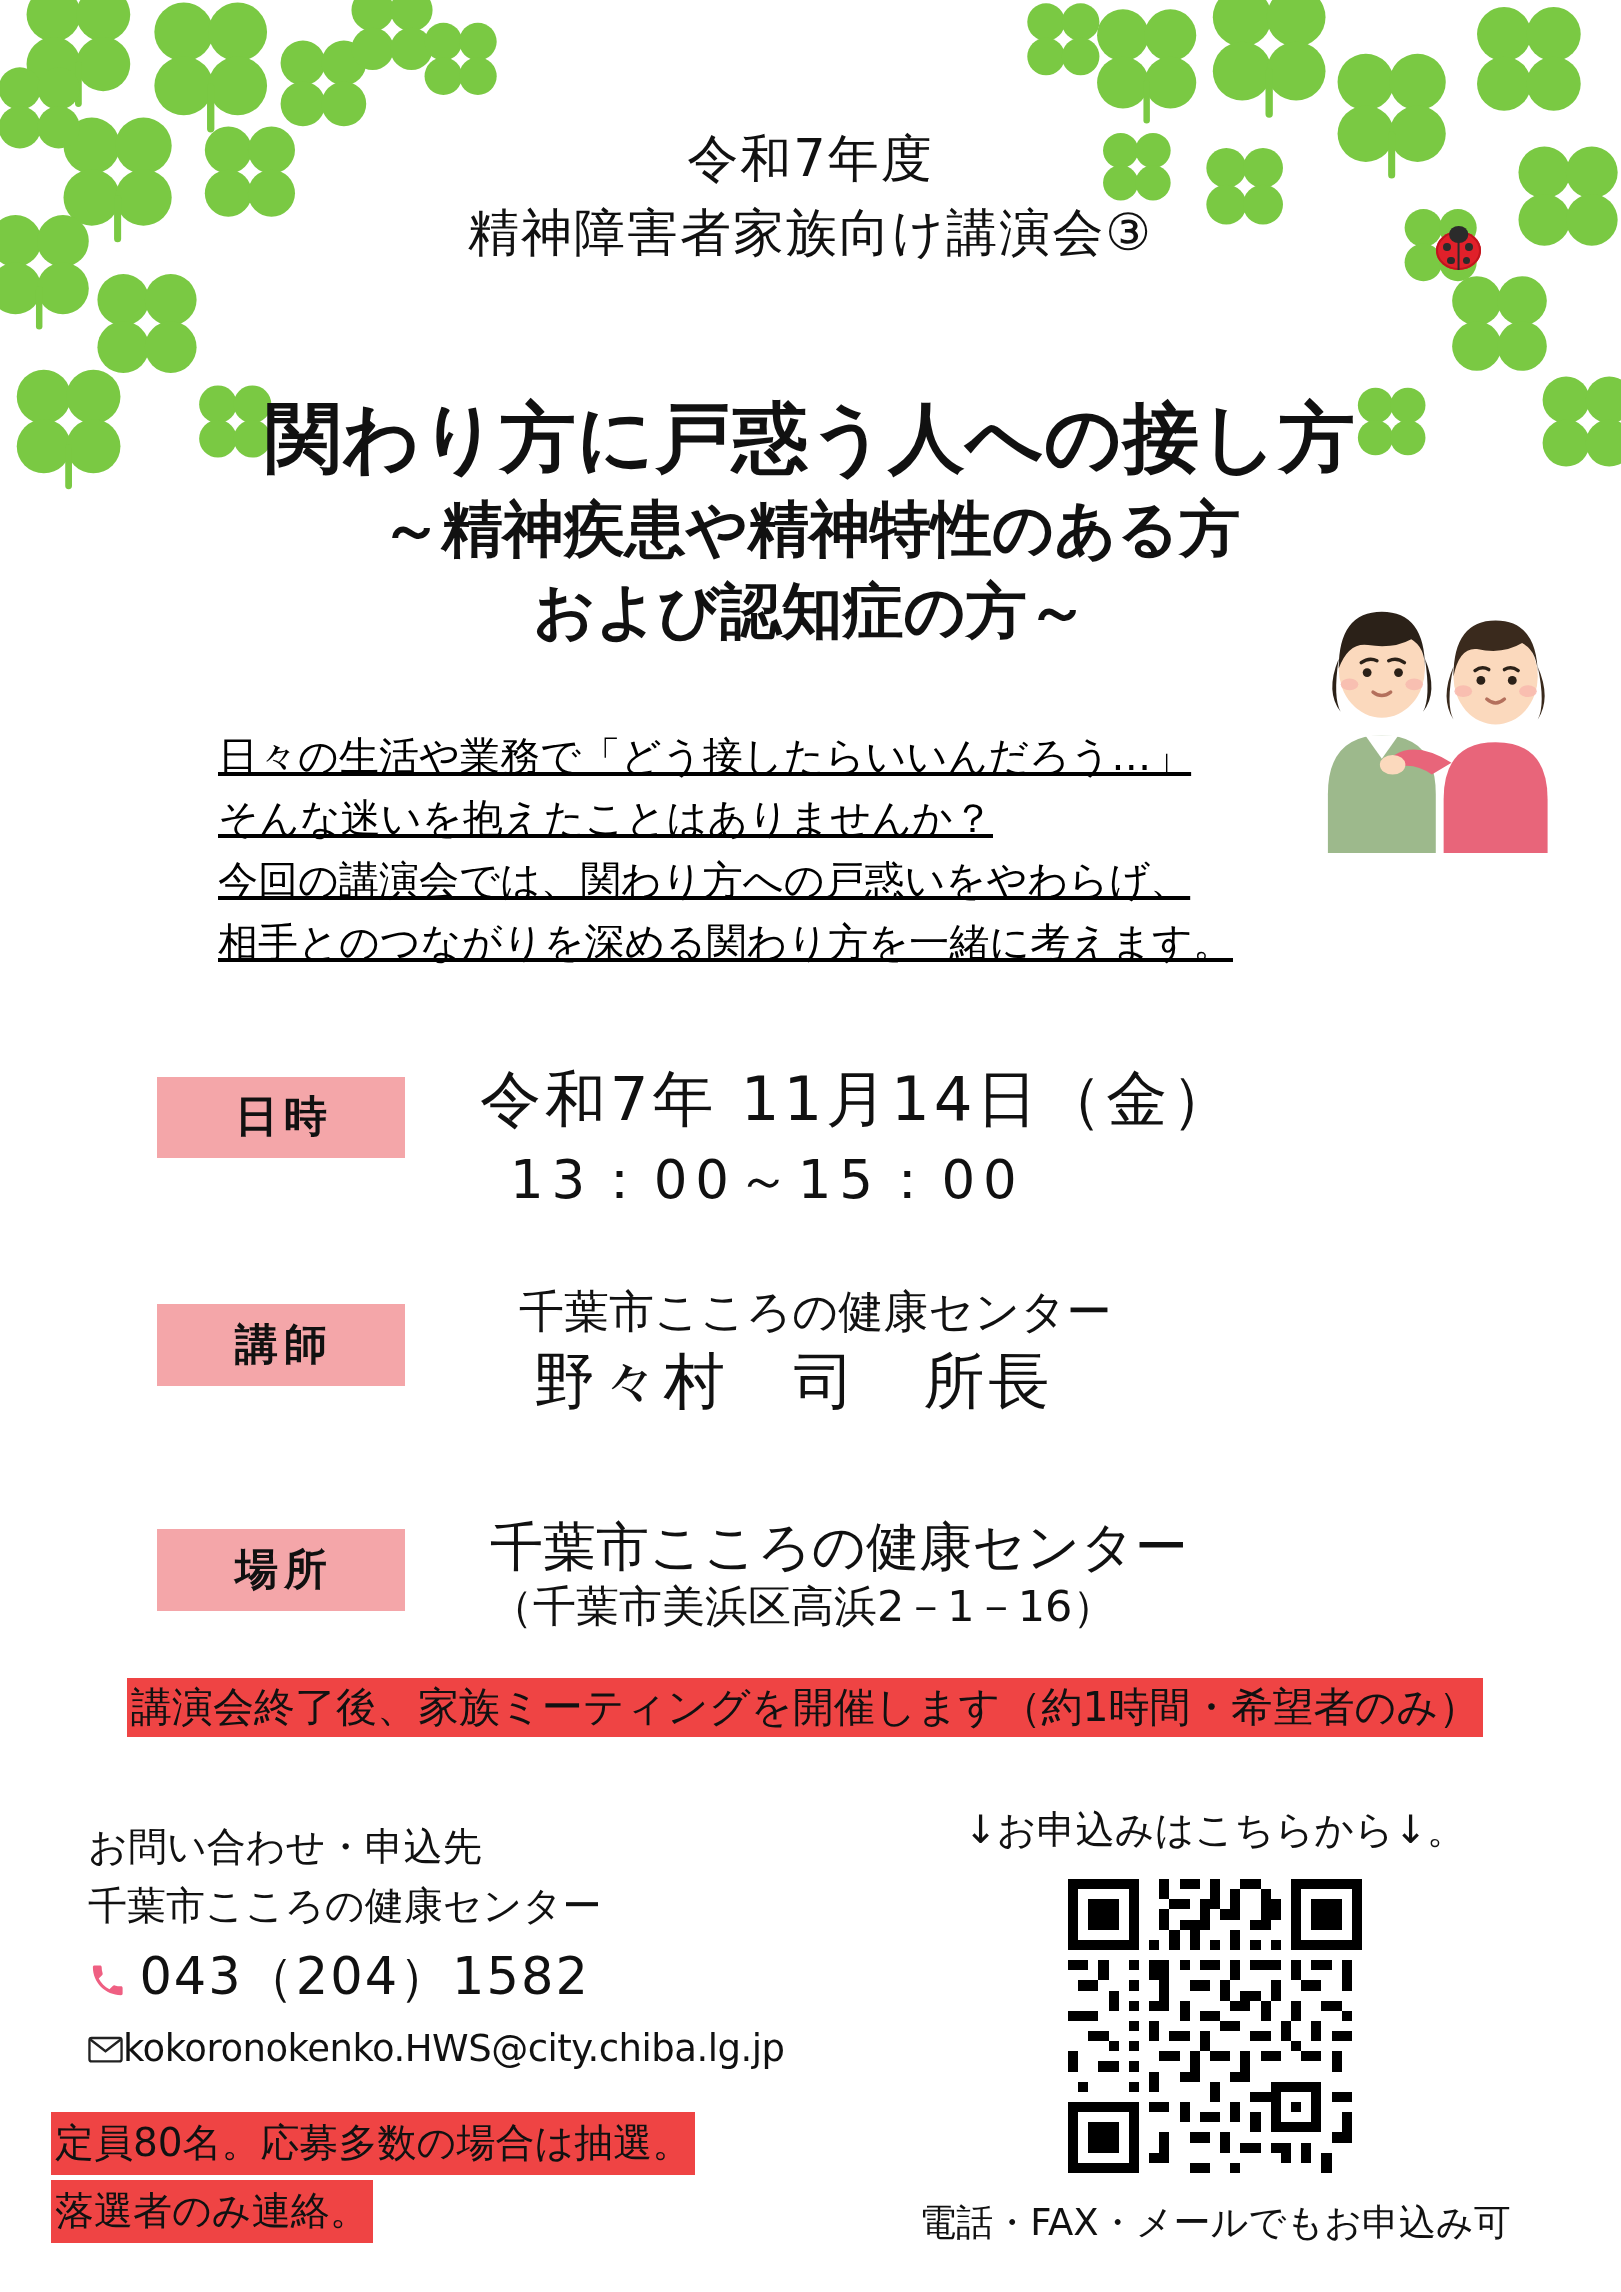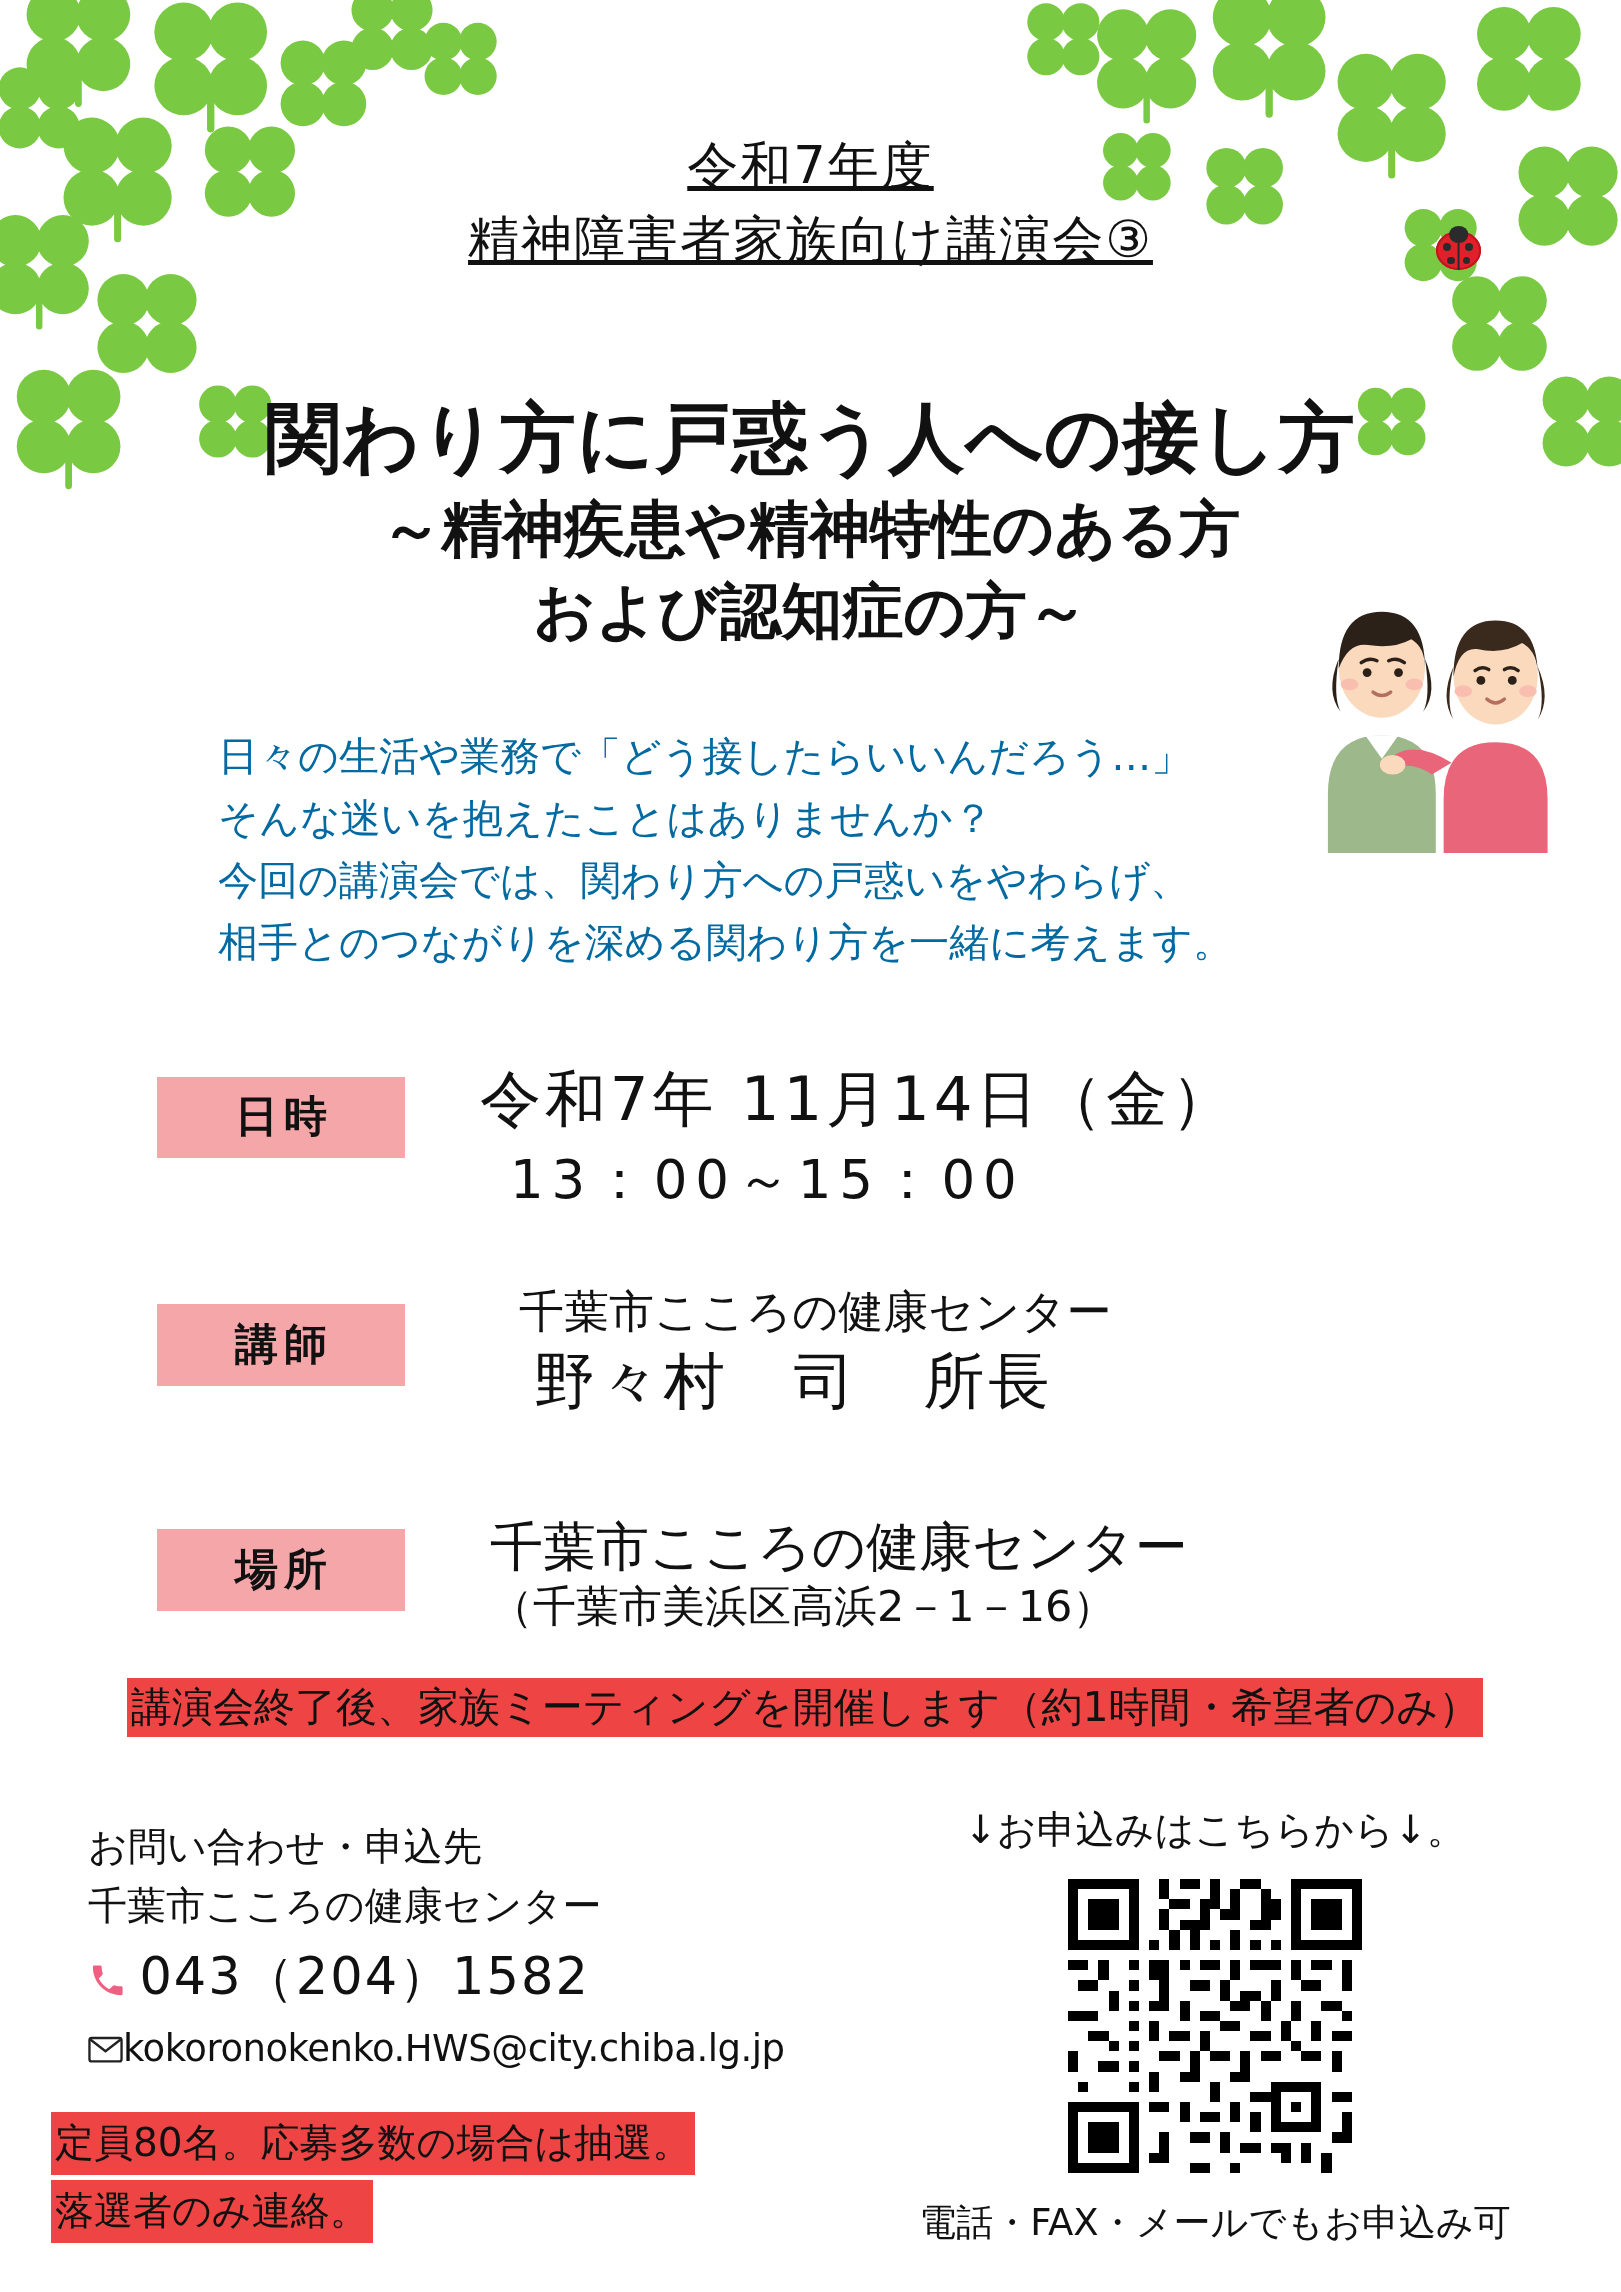--- a/index.html
+++ b/index.html
@@ -38,27 +38,26 @@
     position: absolute;
     left: 50%; top: -4.9px; width: 19.6px; height: 16.7px;
     background: #2b2b2b; border-radius: 50%;
     transform: translateX(-50%);
   }
   .lb-dot { position:absolute; width:7.8px; height:7.8px; border-radius:50%; background:#2b2b2b; }
 
   
   .head-sub {
     position: absolute;
-    top: 129px; left: 0; width: 1621px;
+    top: 122px; left: 0; width: 1621px;
     text-align: center;
     font-size: 51px;
     letter-spacing: 2px;
     line-height: 1.45;
     color: #111;
-    text-decoration: underline;
   }
   .title-main {
     position: absolute;
     top: 372px; left: 0; width: 1621px;
     text-align: center;
     font-size: 76px;
     font-weight: bold;
     letter-spacing: 1px;
     color: #111;
     margin-top: 16px;
@@ -76,21 +75,22 @@
   
   .people { position: absolute; top: 598px; left: 1318px; width: 265px; height: 255px; }
 
   
   .lead {
     position: absolute;
     top: 725px; left: 218px;
     width: 1157px;
     font-size: 40px;
     line-height: 1.55;
-    color: #0369a1;
+    color: #000000;
+    text-decoration: underline;
   }
 
   
   .info { position: absolute; top: 1059px; left: 0; width: 1621px; }
   .tag {
     display: inline-block;
     background: #f4a6a9;
     color: #111;
     font-size: 43px;
     font-weight: bold;

